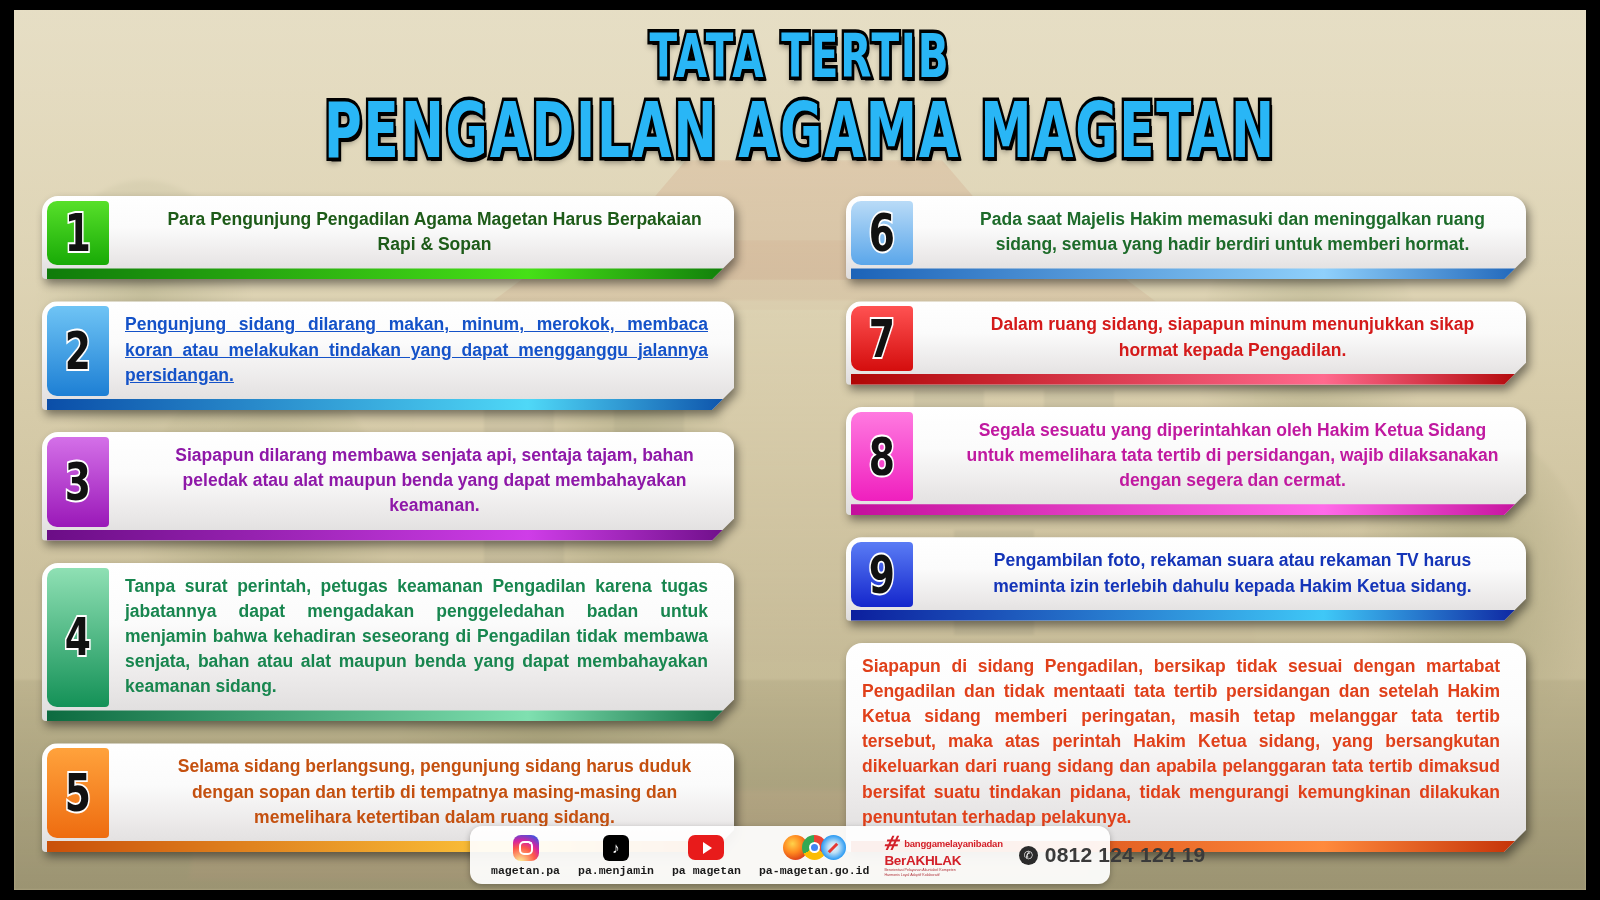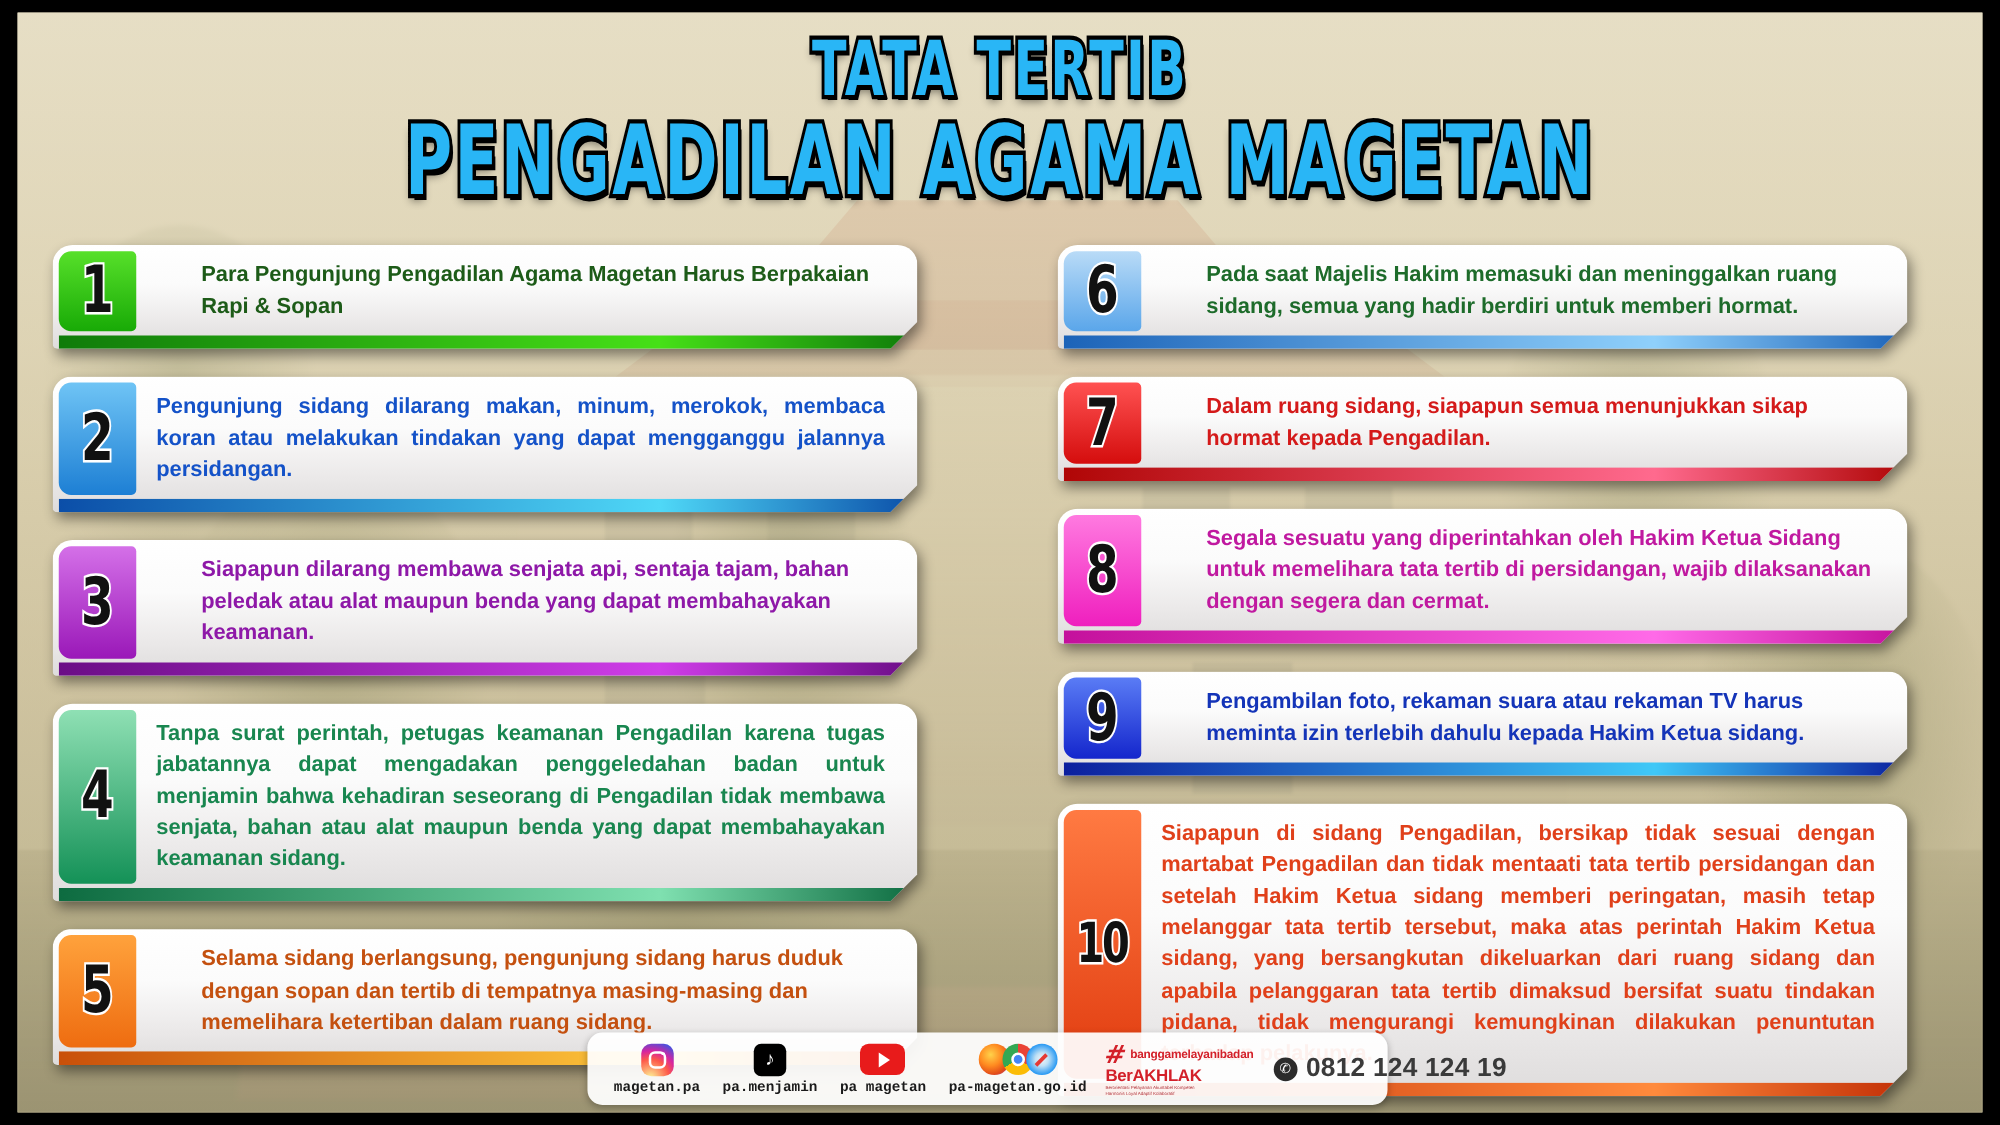--- a/index.html
+++ b/index.html
@@ -186,21 +186,21 @@
     padding: 11px 26px 22px 16px;
   }
   .card-text {
     font-family: "Liberation Sans", sans-serif;
     font-weight: 700;
     font-size: 17.5px;
     line-height: 1.44;
     text-align: justify;
     text-justify: inter-word;
   }
-  .card-text.nowrapjust { text-align: left; margin-left: 36px; }
+  .card-text.nowrapjust { text-align: center; margin-left: 36px; }
 
   .accent-bar {
     position: absolute;
     left: 5px; right: 0; bottom: 0;
     height: 11px;
     clip-path: polygon(0 0, 100% 0, 100% 100%, 0 100%);
     pointer-events: none;
   }
 
   
@@ -342,21 +342,21 @@
           </div>
           <div class="accent-bar" style="background: linear-gradient(90deg, rgb(15, 123, 10) 0%, rgb(70, 224, 23) 70%, rgb(15, 123, 10) 100%);"></div>
         </div>
       </div>
       <div class="card">
         <div class="card-shape">
           <div class="badge" style="background: linear-gradient(rgb(111, 196, 245) 0%, rgb(29, 127, 212) 100%);">
             <div class="badge-num">2</div>
           </div>
           <div class="card-body">
-            <div class="card-text" style="color: rgb(20, 82, 200);">Pengunjung sidang dilarang makan, minum, merokok, membaca koran atau melakukan tindakan yang dapat mengganggu jalannya persidangan.</div>
+            <div class="card-text" style="color: rgb(20, 82, 200); text-decoration: underline;">Pengunjung sidang dilarang makan, minum, merokok, membaca koran atau melakukan tindakan yang dapat mengganggu jalannya persidangan.</div>
           </div>
           <div class="accent-bar" style="background: linear-gradient(90deg, rgb(11, 78, 168) 0%, rgb(79, 216, 247) 70%, rgb(11, 78, 168) 100%);"></div>
         </div>
       </div>
       <div class="card">
         <div class="card-shape">
           <div class="badge" style="background: linear-gradient(rgb(212, 112, 232) 0%, rgb(154, 24, 184) 100%);">
             <div class="badge-num">3</div>
           </div>
           <div class="card-body">
@@ -400,21 +400,21 @@
           </div>
           <div class="accent-bar" style="background: linear-gradient(90deg, rgb(28, 99, 184) 0%, rgb(143, 208, 251) 70%, rgb(28, 99, 184) 100%);"></div>
         </div>
       </div>
       <div class="card">
         <div class="card-shape">
           <div class="badge" style="background: linear-gradient(rgb(255, 82, 82) 0%, rgb(212, 13, 13) 100%);">
             <div class="badge-num">7</div>
           </div>
           <div class="card-body">
-            <div class="card-text nowrapjust" style="color: rgb(212, 26, 26);">Dalam ruang sidang, siapapun semua menunjukkan sikap hormat kepada Pengadilan.</div>
+            <div class="card-text nowrapjust" style="color: rgb(212, 26, 26);">Dalam ruang sidang, siapapun minum menunjukkan sikap hormat kepada Pengadilan.</div>
           </div>
           <div class="accent-bar" style="background: linear-gradient(90deg, rgb(176, 6, 6) 0%, rgb(255, 106, 142) 70%, rgb(176, 6, 6) 100%);"></div>
         </div>
       </div>
       <div class="card">
         <div class="card-shape">
           <div class="badge" style="background: linear-gradient(rgb(255, 122, 224) 0%, rgb(239, 31, 190) 100%);">
             <div class="badge-num">8</div>
           </div>
           <div class="card-body">
@@ -429,23 +429,20 @@
             <div class="badge-num">9</div>
           </div>
           <div class="card-body">
             <div class="card-text nowrapjust" style="color: rgb(20, 52, 184);">Pengambilan foto, rekaman suara atau rekaman TV harus meminta izin terlebih dahulu kepada Hakim Ketua sidang.</div>
           </div>
           <div class="accent-bar" style="background: linear-gradient(90deg, rgb(12, 31, 158) 0%, rgb(63, 200, 247) 70%, rgb(12, 31, 158) 100%);"></div>
         </div>
       </div>
       <div class="card">
         <div class="card-shape">
-          <div class="badge" style="background: linear-gradient(rgb(255, 122, 66) 0%, rgb(224, 58, 14) 100%);">
-            <div class="badge-num two-digit">10</div>
-          </div>
           <div class="card-body">
             <div class="card-text" style="color: rgb(224, 64, 26);">Siapapun di sidang Pengadilan, bersikap tidak sesuai dengan martabat Pengadilan dan tidak mentaati tata tertib persidangan dan setelah Hakim Ketua sidang memberi peringatan, masih tetap melanggar tata tertib tersebut, maka atas perintah Hakim Ketua sidang, yang bersangkutan dikeluarkan dari ruang sidang dan apabila pelanggaran tata tertib dimaksud bersifat suatu tindakan pidana, tidak mengurangi kemungkinan dilakukan penuntutan terhadap pelakunya.</div>
           </div>
           <div class="accent-bar" style="background: linear-gradient(90deg, rgb(194, 47, 6) 0%, rgb(255, 138, 60) 70%, rgb(194, 47, 6) 100%);"></div>
         </div>
       </div>
     </div>
 
   <div class="footer">
 

